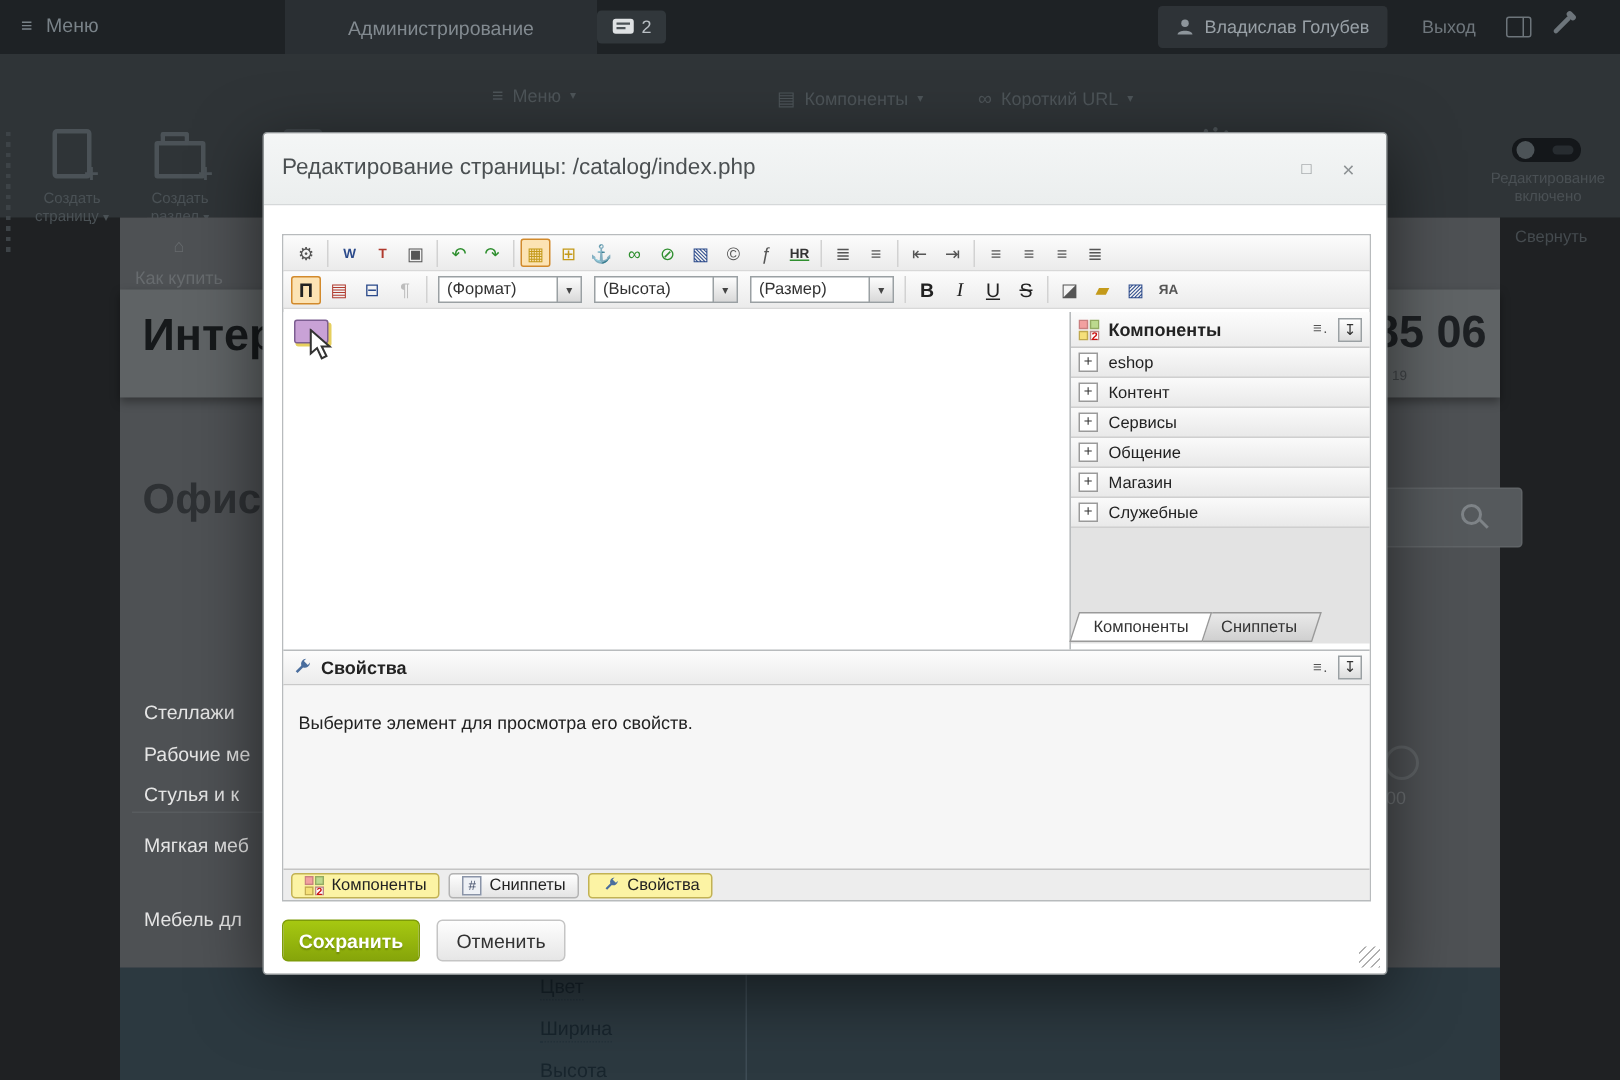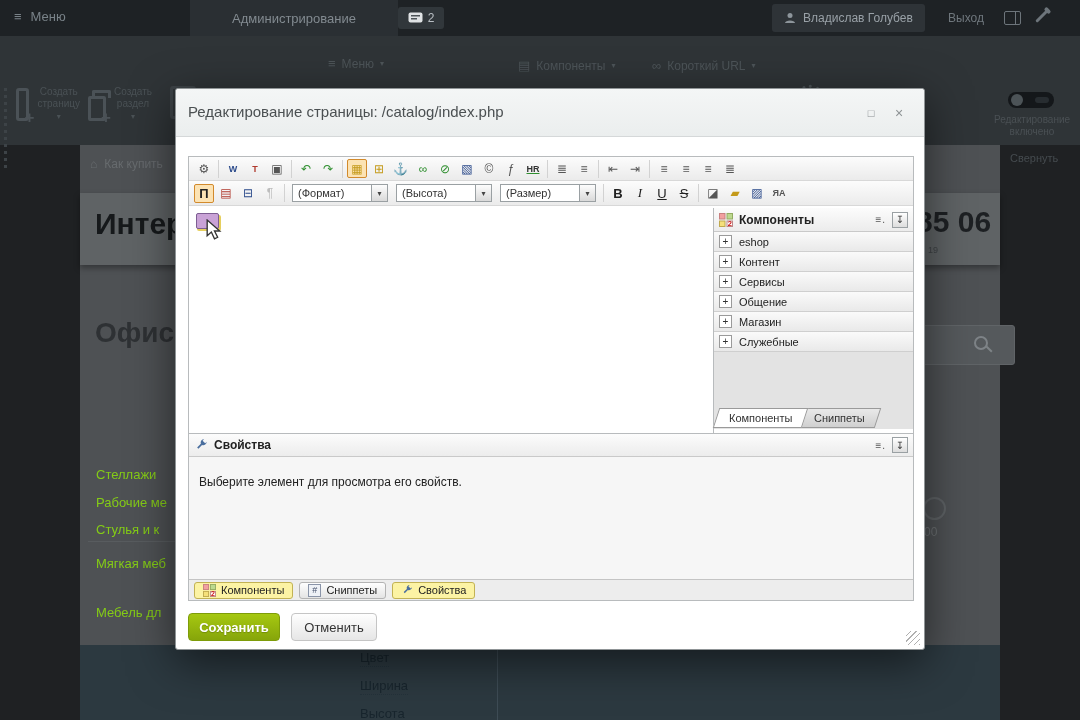--- a/index.html
+++ b/index.html
@@ -14,21 +14,21 @@
   .userchip { position:absolute; left:772px; top:4px; height:28px; padding:0 12px; background:#2e3337; border-radius:3px; display:flex; align-items:center; gap:7px; color:#99a1a7; font-size:12px; }
   .logout { position:absolute; left:948px; top:11px; color:#6f777d; font-size:12px; }
   .pane-ic { position:absolute; left:1004px; top:11px; width:17px; height:14px; border:1px solid #6d757b; border-radius:2px; }
   .pane-ic:after { content:""; position:absolute; right:4px; top:0; bottom:0; width:1px; background:#6d757b; }
   .pin-ic { position:absolute; left:1040px; top:9px; width:3px; height:15px; background:#6d757b; border-radius:2px; transform:rotate(45deg); }
   .pin-ic:after { content:""; position:absolute; top:-3px; left:-2px; width:7px; height:4px; background:#6d757b; border-radius:2px; }
 
   .ribbon { position:absolute; left:0; top:36px; width:1080px; height:109px; background:#2f3437; }
   .rib-dots { position:absolute; left:4px; top:52px; width:3px; height:80px;
     background:repeating-linear-gradient(#3d4347 0 3px, transparent 3px 7px); }
-  .bigbtn { position:absolute; top:50px; width:64px; display:flex; flex-direction:row; align-items:center; gap:8px; }
+  .bigbtn { position:absolute; top:50px; width:64px; display:flex; flex-direction:column; align-items:center; gap:8px; }
   .big-page { width:26px; height:33px; border:3px solid #4b5257; border-radius:3px; position:relative; }
   .big-page.add:after, .big-folder.add:after { content:"+"; position:absolute; right:-8px; bottom:-10px; font-size:17px; font-weight:bold; color:#4b5257; }
   .big-page.edit:after, .big-folder.edit:after { content:"╱"; position:absolute; right:-8px; bottom:-10px; font-size:14px; font-weight:bold; color:#454c50; }
   .big-folder { width:34px; height:25px; border:3px solid #4b5257; border-radius:2px; margin-top:8px; position:relative; }
   .big-folder:before { content:""; position:absolute; top:-9px; left:1px; width:13px; height:5px; border:3px solid #4b5257; border-bottom:none; border-radius:2px 2px 0 0; }
   .dim-ic { border-color:#3e4448 !important; }
   .dim-ic:before { border-color:#3e4448 !important; }
   .biglabel { font-size:10px; color:#4a5155; text-align:center; line-height:12px; }
   .rib-item { position:absolute; display:flex; align-items:center; gap:6px; font-size:12px; color:#4d5458; }
   .rib-ic { font-size:13px; }
@@ -37,31 +37,31 @@
   .wand { position:absolute; left:798px; top:56px; width:4px; height:30px; background:#4d5458; border-radius:2px; transform:rotate(40deg); }
   .wand:after { content:""; position:absolute; top:-9px; left:-5px; width:3px; height:3px; background:#4d5458; border-radius:50%;
     box-shadow:7px -3px 0 #4d5458, -4px 5px 0 #4d5458, 9px 5px 0 #4d5458; }
   .toggle { position:absolute; left:1008px; top:56px; width:46px; height:16px; background:#14171a; border-radius:9px; }
   .toggle:after { content:""; position:absolute; left:3px; top:2px; width:12px; height:12px; border-radius:50%; background:#4c5357; }
   .toggle:before { content:""; position:absolute; right:5px; top:5px; width:14px; height:6px; border-radius:3px; background:#272c30; }
   .edit-mode-lbl { position:absolute; left:983px; top:78px; width:98px; font-size:10px; line-height:12px; color:#4a5054; text-align:center; }
   .collapse-lbl { position:absolute; left:1010px; top:116px; font-size:11px; color:#454b4f; }
 
   .site { position:absolute; left:80px; top:145px; width:920px; height:575px; background:#4e5154; }
-  .crumb { position:absolute; left:10px; top:12px; display:flex; gap:7px; align-items:center; color:#676b6e; font-size:12px; }
+  .crumb { position:absolute; left:10px; top:12px; display:flex; gap:7px; align-items:center; color:#676b6e; font-size:12px;flex-direction:column; }
   .hdrcard { position:absolute; left:0; top:48px; width:920px; height:72px; background:#5f6365; box-shadow:0 3px 6px rgba(0,0,0,.35); }
   .site-title { position:absolute; left:15px; top:14px; font-size:30px; font-weight:bold; color:#16191b; }
   .phone { position:absolute; left:836px; top:12px; font-size:30px; font-weight:bold; color:#1d2023; }
   .phone-sub { position:absolute; left:848px; top:52px; font-size:9px; color:#3f4346; }
   .section-title { position:absolute; left:15px; top:172px; font-size:28px; font-weight:bold; color:#2e3134; }
   .search { position:absolute; left:823px; top:180px; width:112px; height:40px; background:#55595c; border:1px solid #606467; border-radius:3px; }
   .lens { position:absolute; right:26px; top:10px; width:14px; height:14px; border:2px solid #7e8387; border-radius:50%; }
   .lens:after { content:""; position:absolute; width:8px; height:2px; background:#7e8387; transform:rotate(45deg); right:-7px; bottom:-2px; }
   .side-active { position:absolute; left:0; top:273px; width:98px; height:33px; background:#205079; display:flex; align-items:center; padding-left:16px; font-size:13px; color:#7ea3be; white-space:nowrap; overflow:hidden; }
-  .side-link { position:absolute; left:16px; color:#84cc16; font-size:13px; white-space:nowrap; }
+  .side-link { position:absolute; left:16px; color:#e5e5e5; font-size:13px; white-space:nowrap; }
   .side-div { position:absolute; left:8px; top:396px; width:90px; height:1px; background:#585c5f; }
   .filterband { position:absolute; left:0; top:500px; width:920px; height:75px; background:#2c3940; }
   .filter-div { position:absolute; left:417px; top:0; width:1px; height:75px; background:#3e4c55; }
   .filter-lbl { position:absolute; left:280px; font-size:13px; color:#18252d; border-bottom:1px dotted #24323b; padding-bottom:1px; }
   .price-circle { position:absolute; left:843px; top:352px; width:23px; height:23px; border:2px solid #5e6265; border-radius:50%; }
   .price-frag { position:absolute; left:824px; top:380px; font-size:12px; color:#6b6f72; }
 
   
   .modal { position:absolute; left:175px; top:88px; width:750px; height:562px; background:#fff; border:1px solid #8f9496; border-radius:3px;
     box-shadow:0 12px 45px rgba(0,0,0,.55); z-index:100; }

